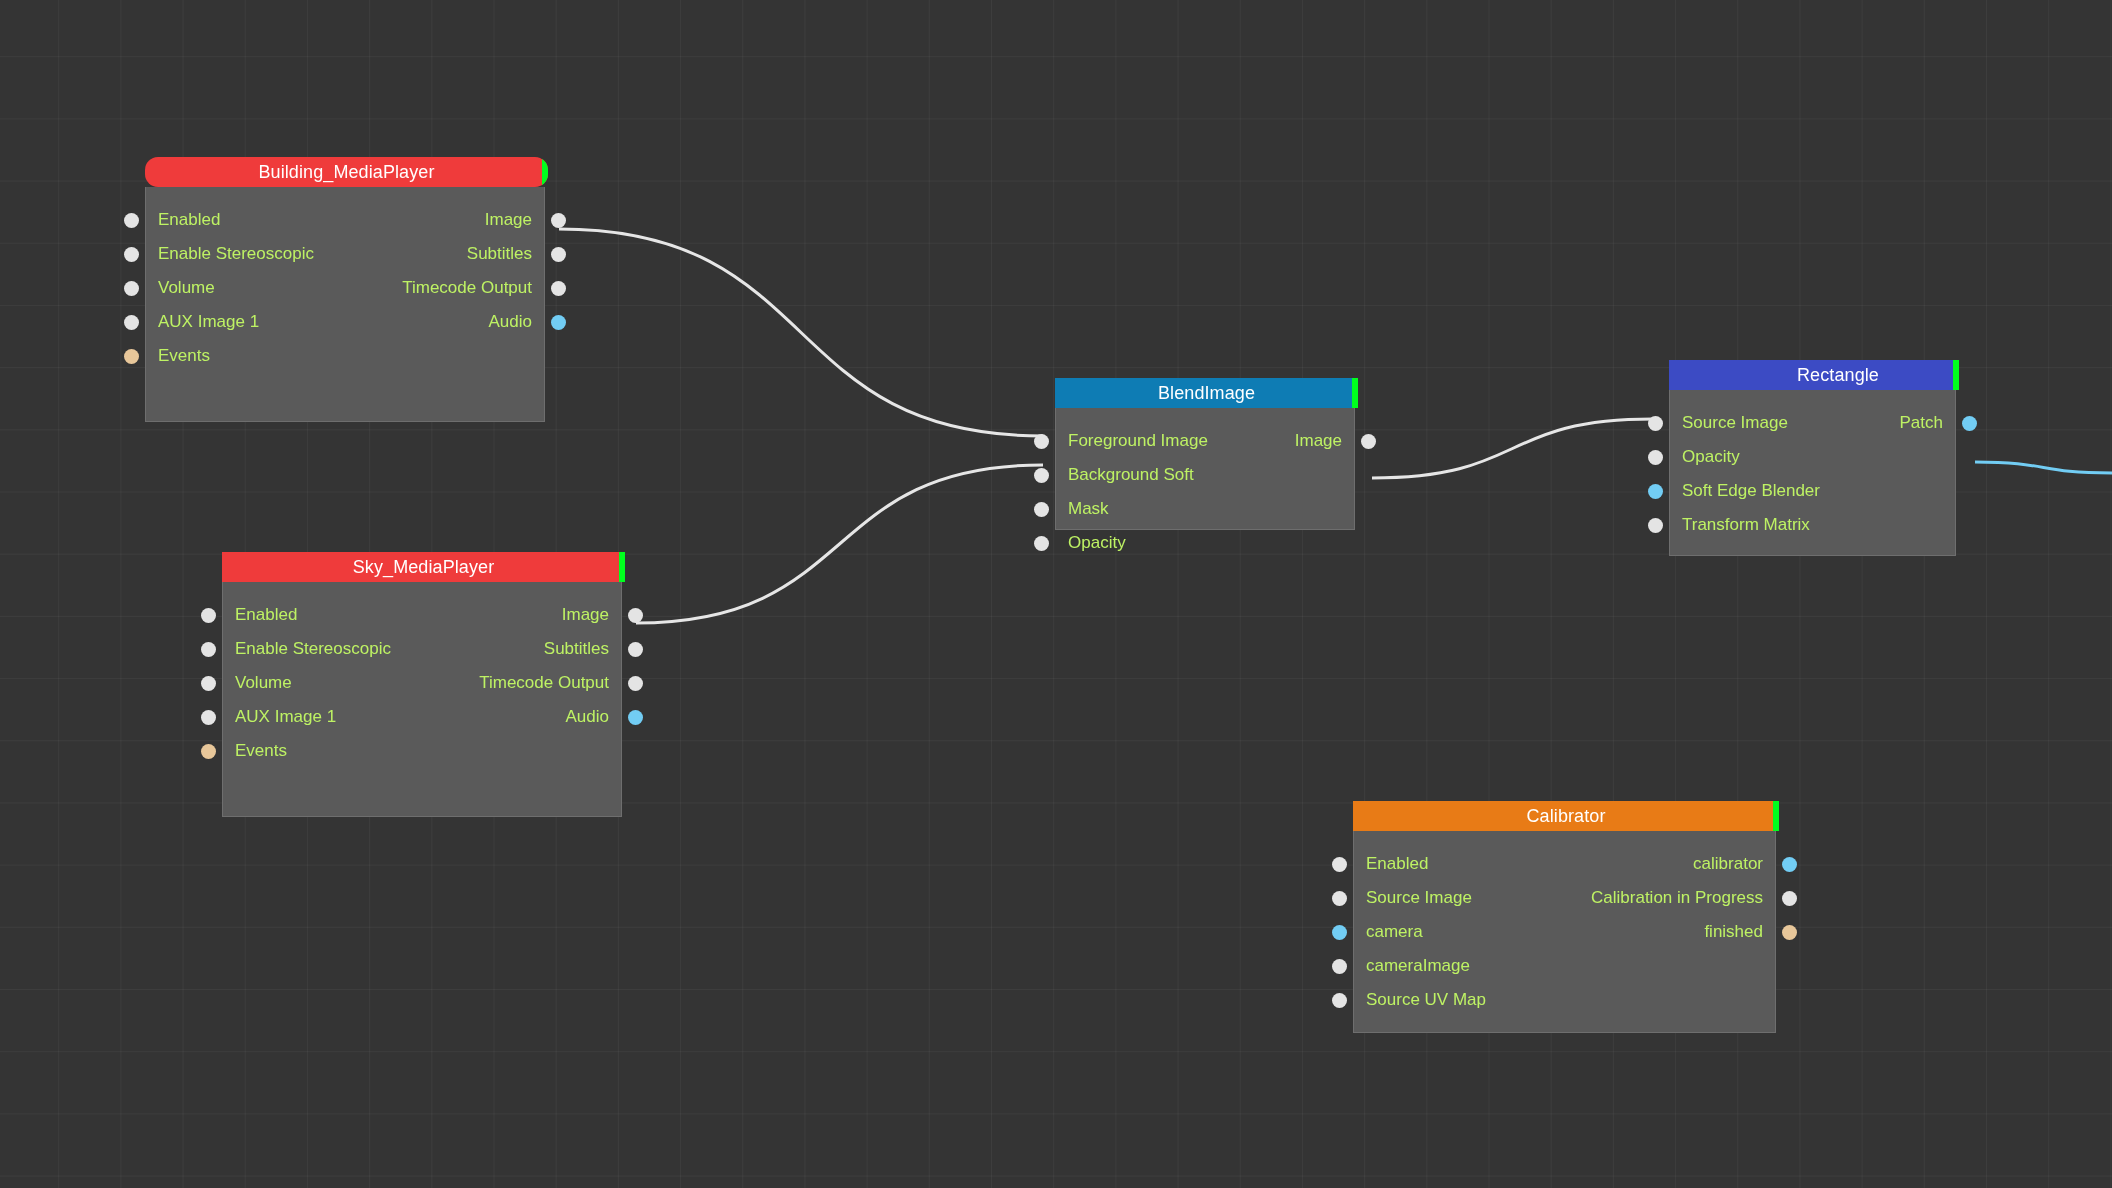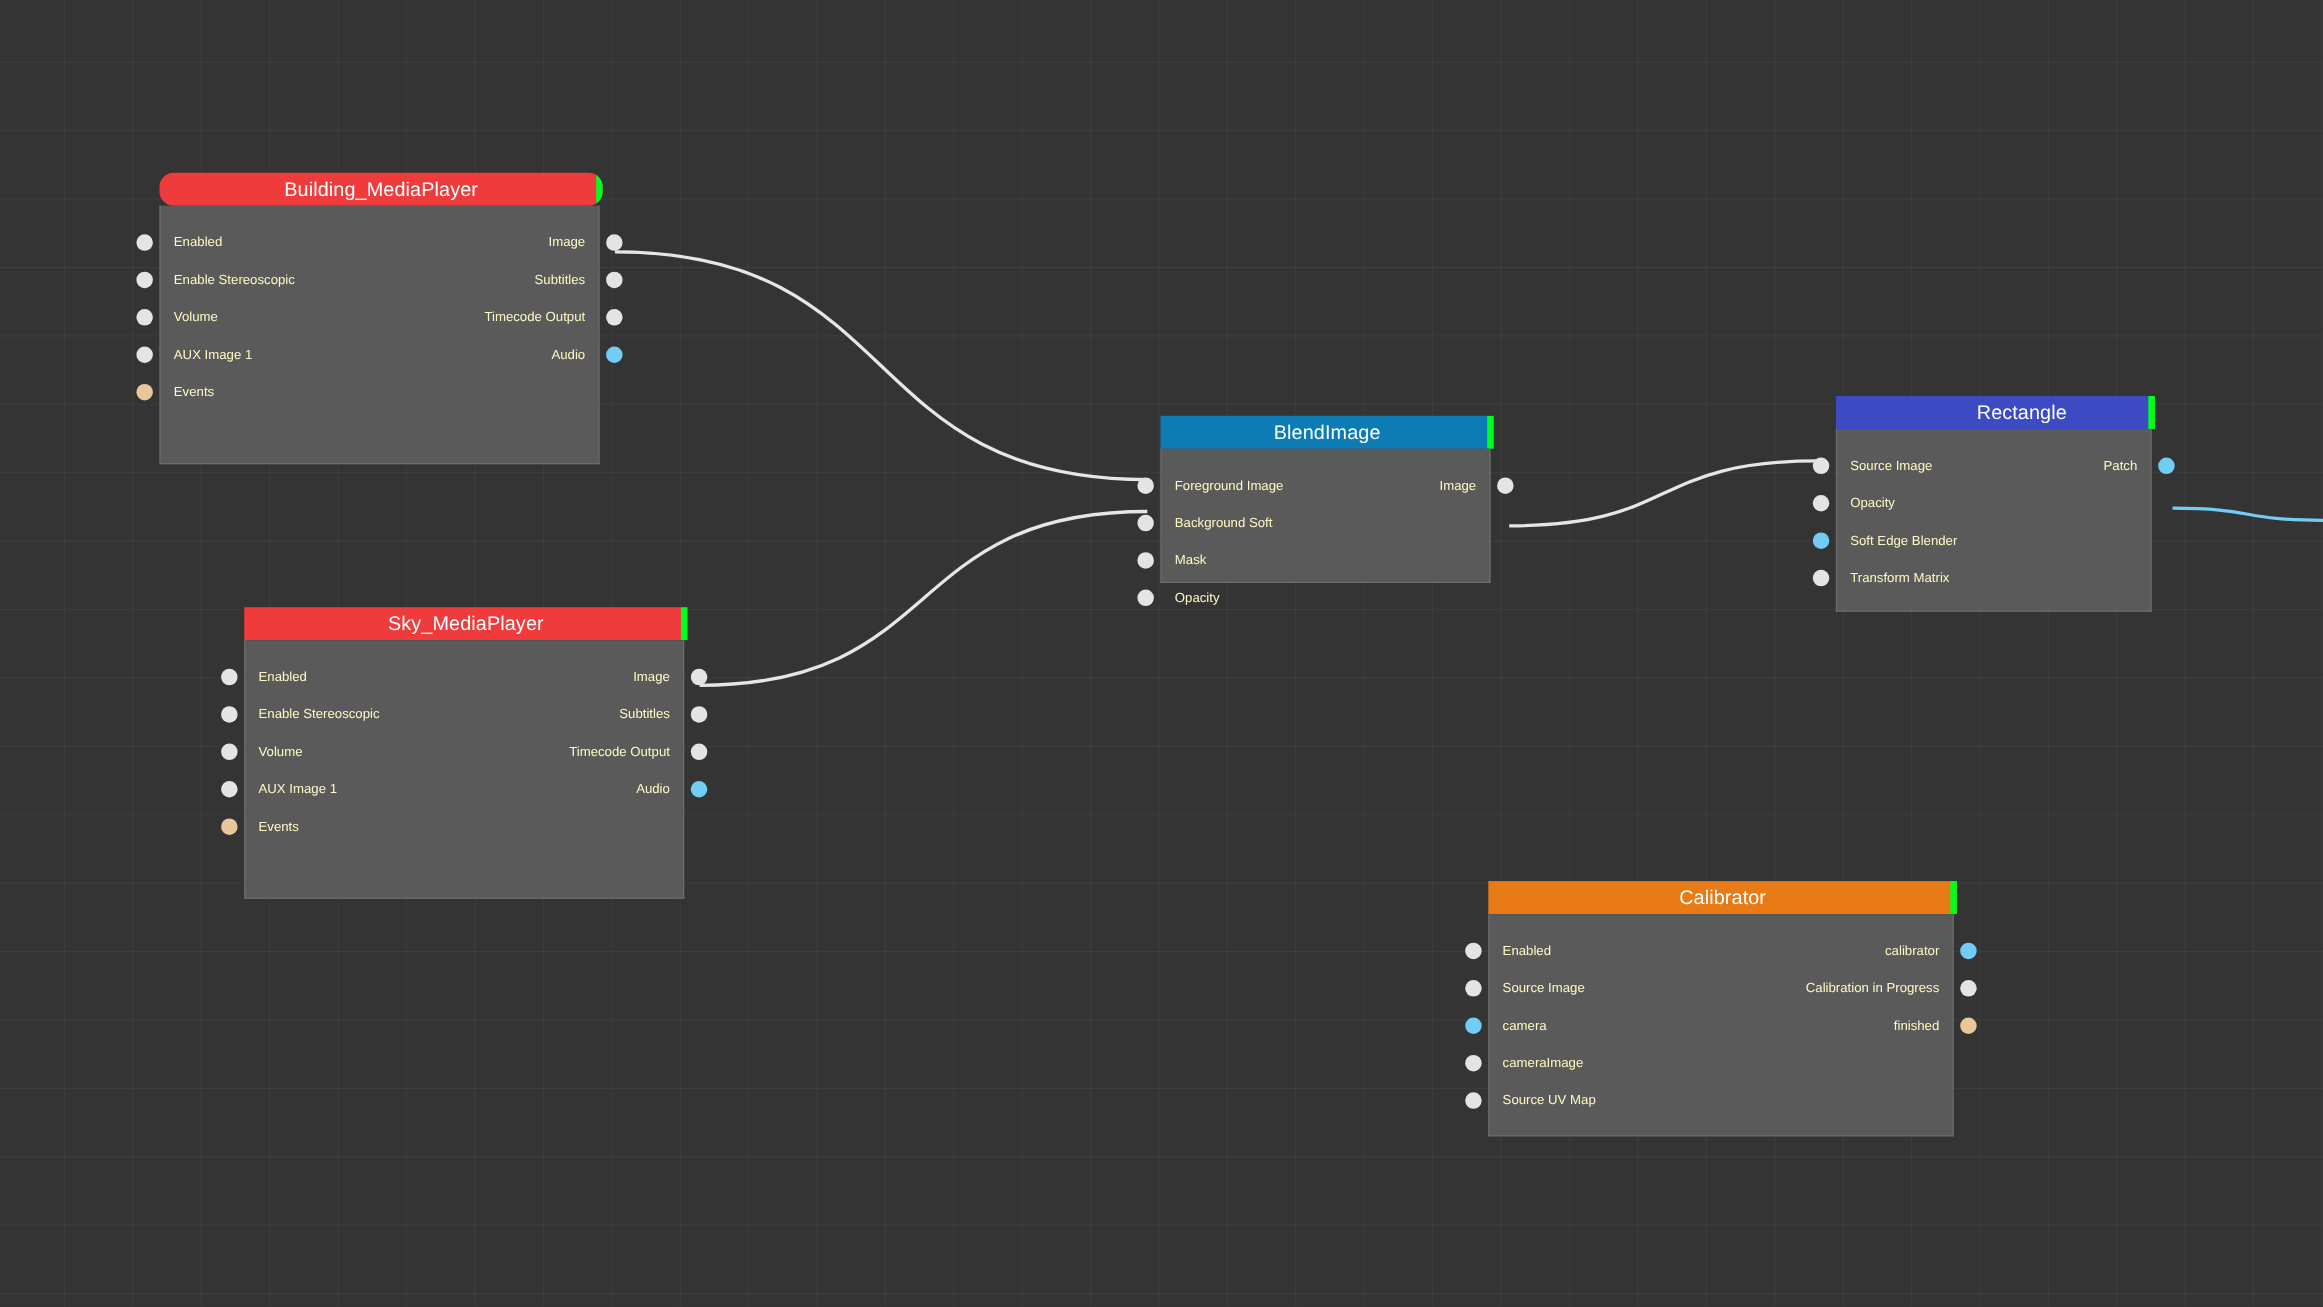--- a/index.html
+++ b/index.html
@@ -43,22 +43,22 @@
     position:relative;
     background:#5a5a5a;
     border:1px solid #6e6e6e;
     border-top:none;
   }
   .rows { position:relative; }
   .row {
     position:relative;
     height:34px;
     line-height:34px;
-    font-size:12px;
-    color:#fef9c3;
+    font-size:17px;
+    color:#bef264;
     white-space:nowrap;
   }
   .row.in  { text-align:left;  padding-left:12px; }
   .row.out { text-align:right; padding-right:12px; }
 
   .port {
     position:absolute;
     width:15px; height:15px;
     border-radius:50%;
     top:50%;

